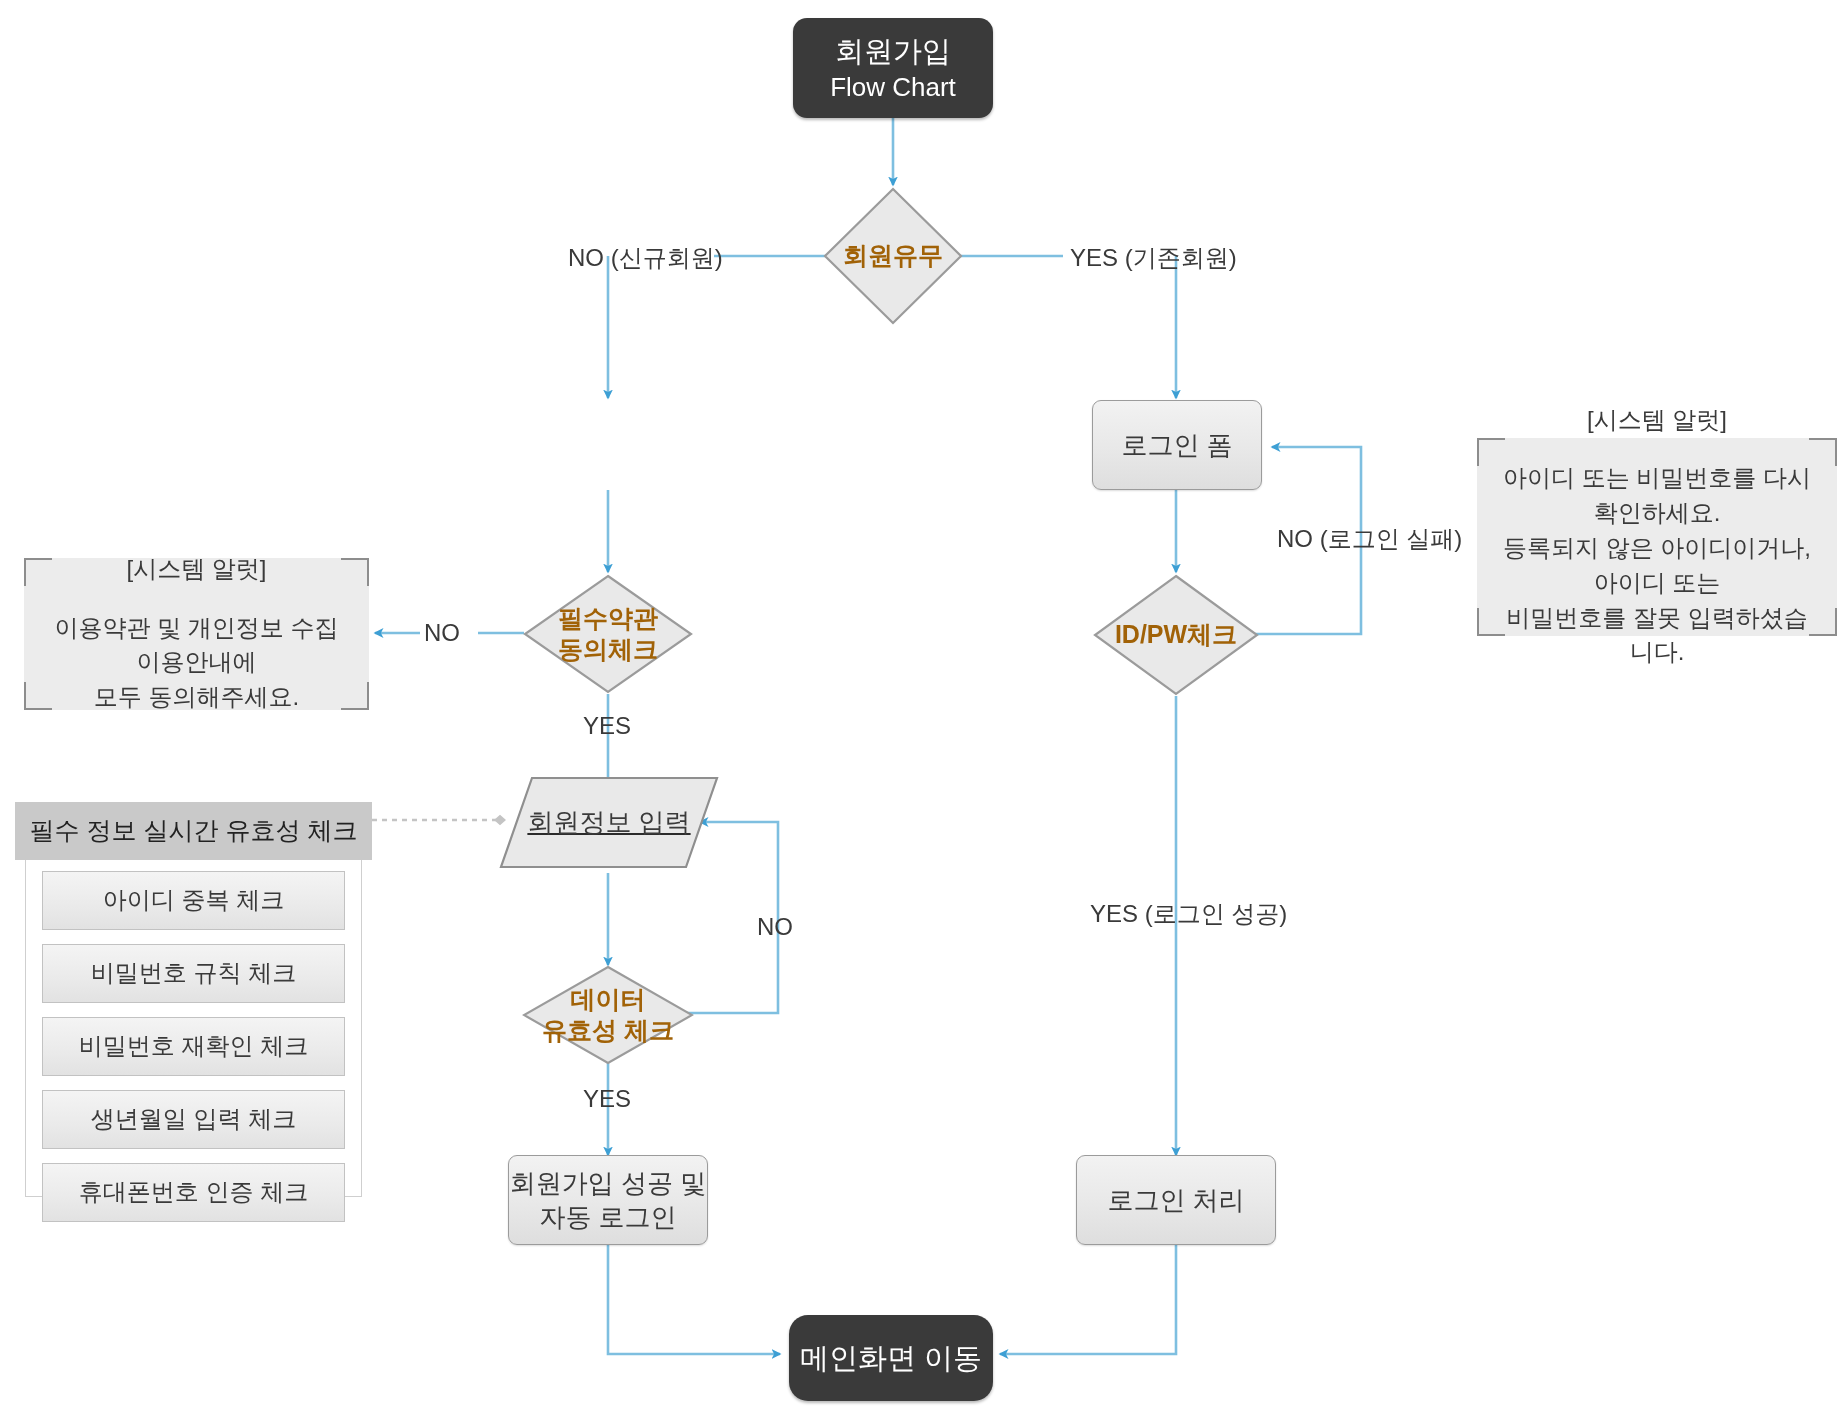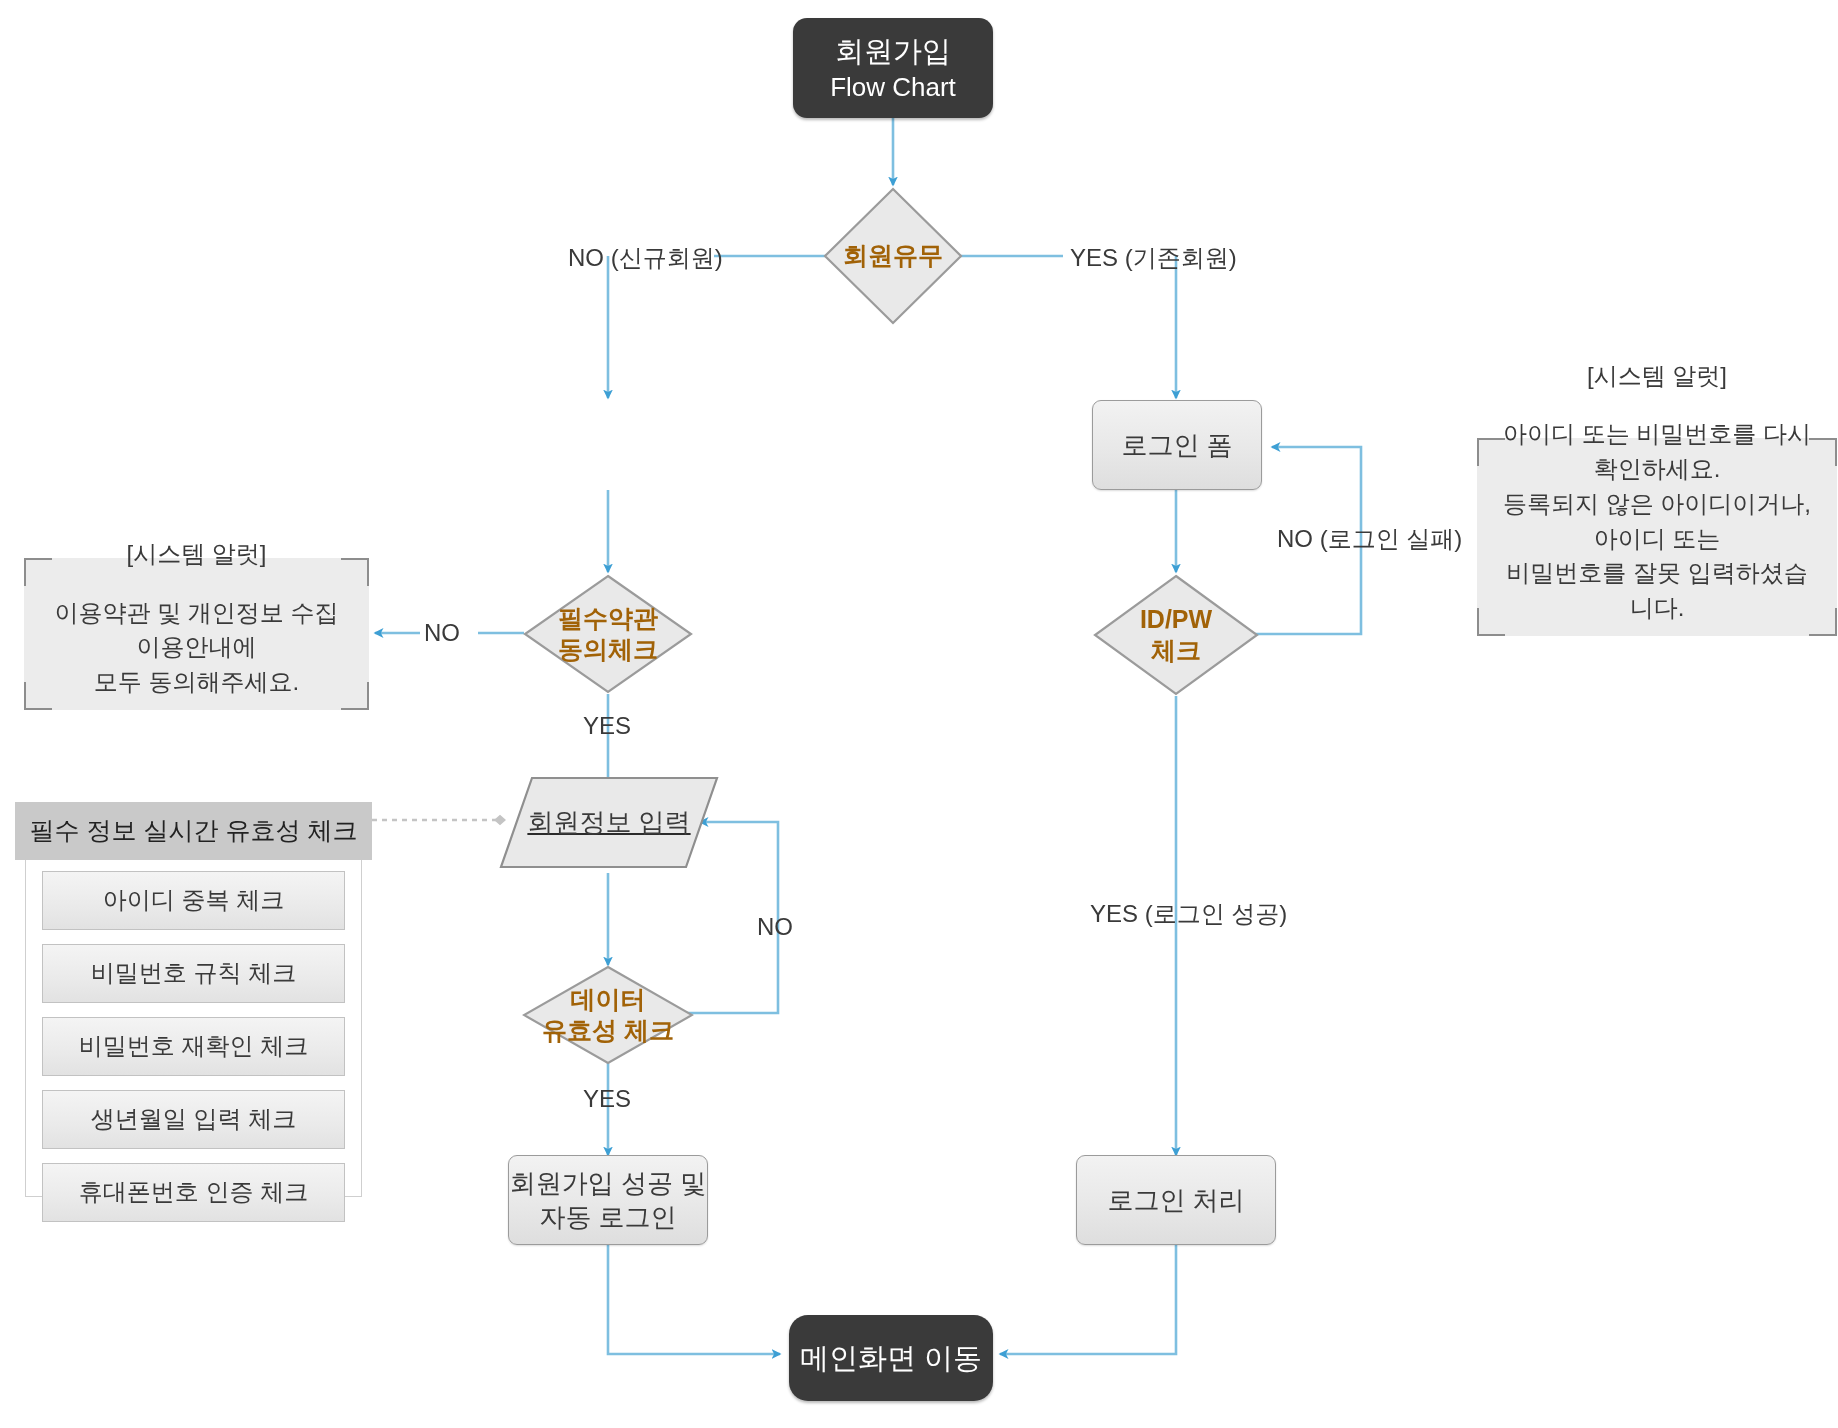--- a/index.html
+++ b/index.html
@@ -89,21 +89,21 @@
     display: block;
     padding: 0;
   }
   .note .note-inner {
     width: 100%;
     height: 100%;
     box-sizing: border-box;
     display: flex;
     flex-direction: column;
     align-items: center;
-    justify-content: flex-end;
+    justify-content: center;
     padding: 10px 18px;
   }
   .note .ntitle {
     font-size: 24px;
     margin-bottom: 26px;
   }
   .note .nbody {
     font-size: 24px;
     line-height: 1.45;
     text-align: center;
@@ -290,21 +290,21 @@
 
   <div class="node process" style="left:508px; top:1155px; width:200px; height:90px; flex-direction:column;">
     <span>회원가입 성공 및</span>
     <span>자동 로그인</span>
   </div>
 
   <div class="node process" style="left:1092px; top:400px; width:170px; height:90px;text-align:center;">
     <span>로그인 폼</span>
   </div>
 
-  <div class="node decision" style="left:1092px; top:573px; width:168px; height:124px; flex-direction:column;">
+  <div class="node decision" style="left:1092px; top:573px; width:168px; height:124px; flex-direction:row;">
     <svg class="shape" viewBox="0 0 168 124" preserveAspectRatio="none">
       <polygon points="84,3 165,62 84,121 3,62" fill="#e9e9e9" stroke="#9b9b9b" stroke-width="2.2"></polygon>
     </svg>
     <div class="dtext">ID/PW</div>
     <div class="dtext">체크</div>
   </div>
   <div class="elabel" style="left:1277px; top:523px;">NO (로그인 실패)</div>
   <div class="elabel" style="left:1090px; top:898px;">YES (로그인 성공)</div>
 
   <div class="node note" style="left:1477px; top:438px; width:360px; height:198px; position:absolute;">

